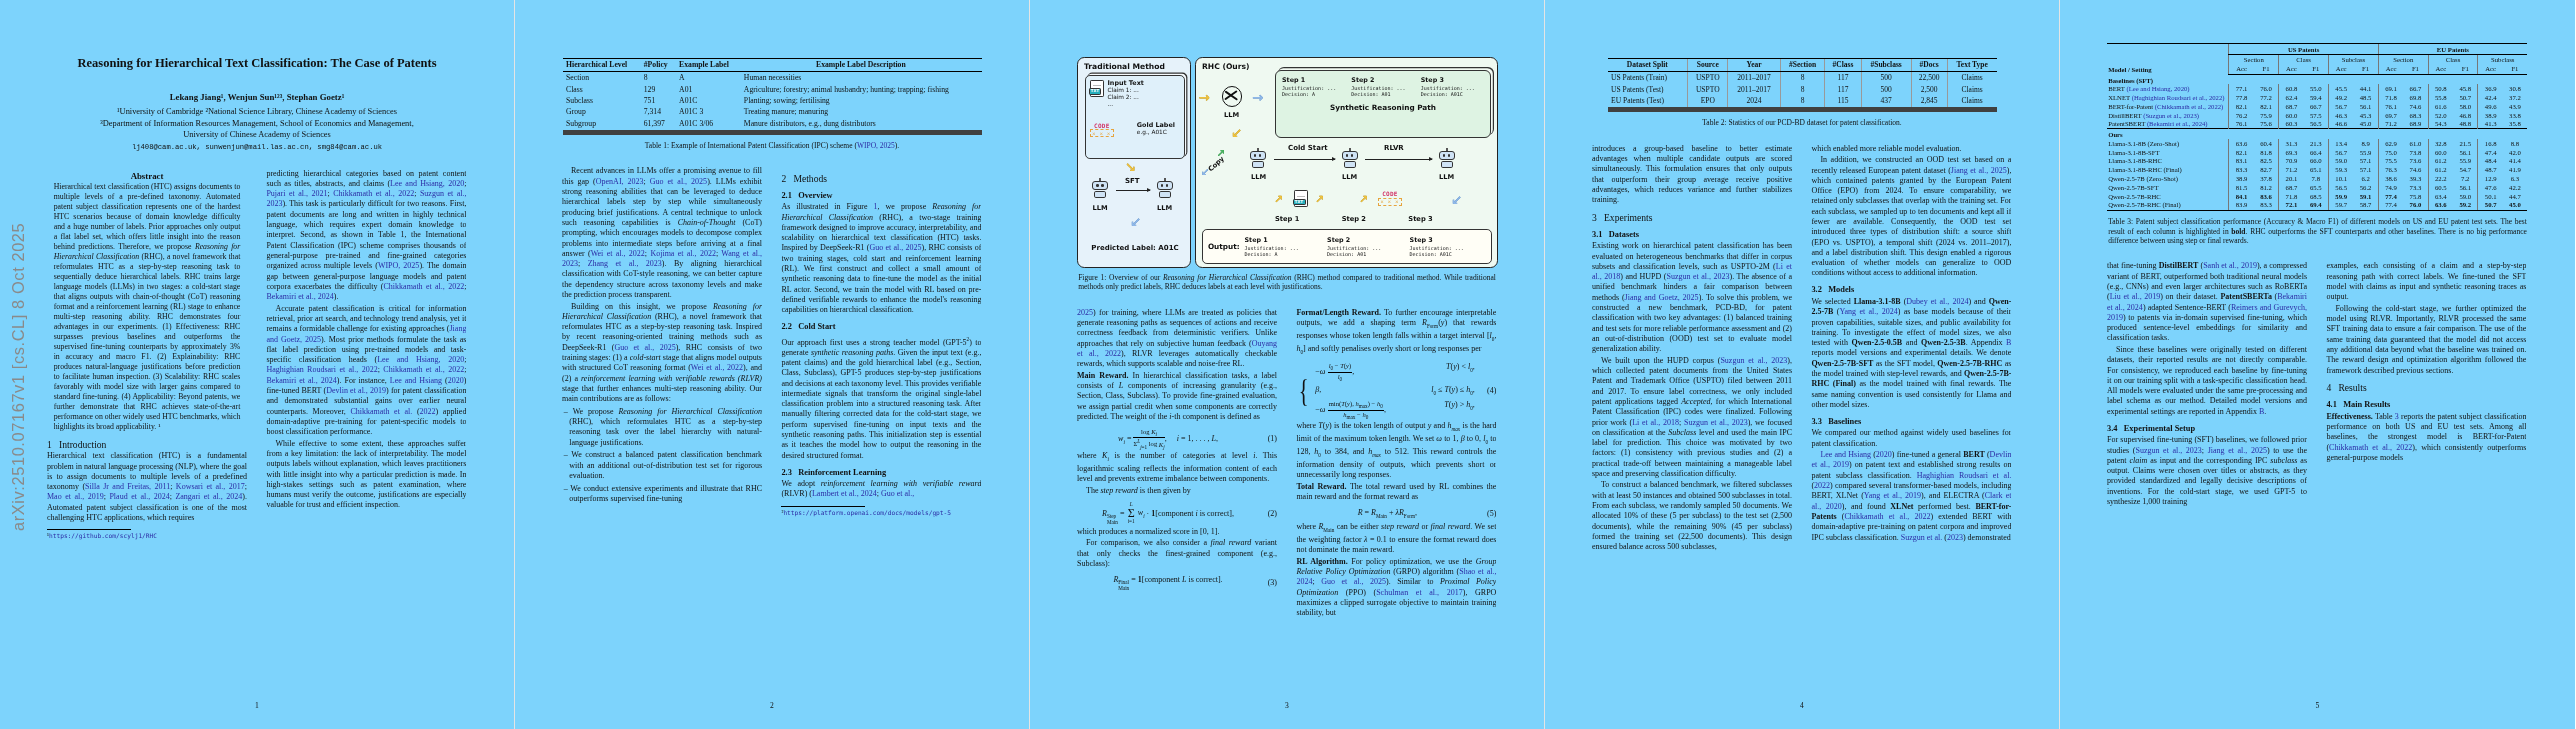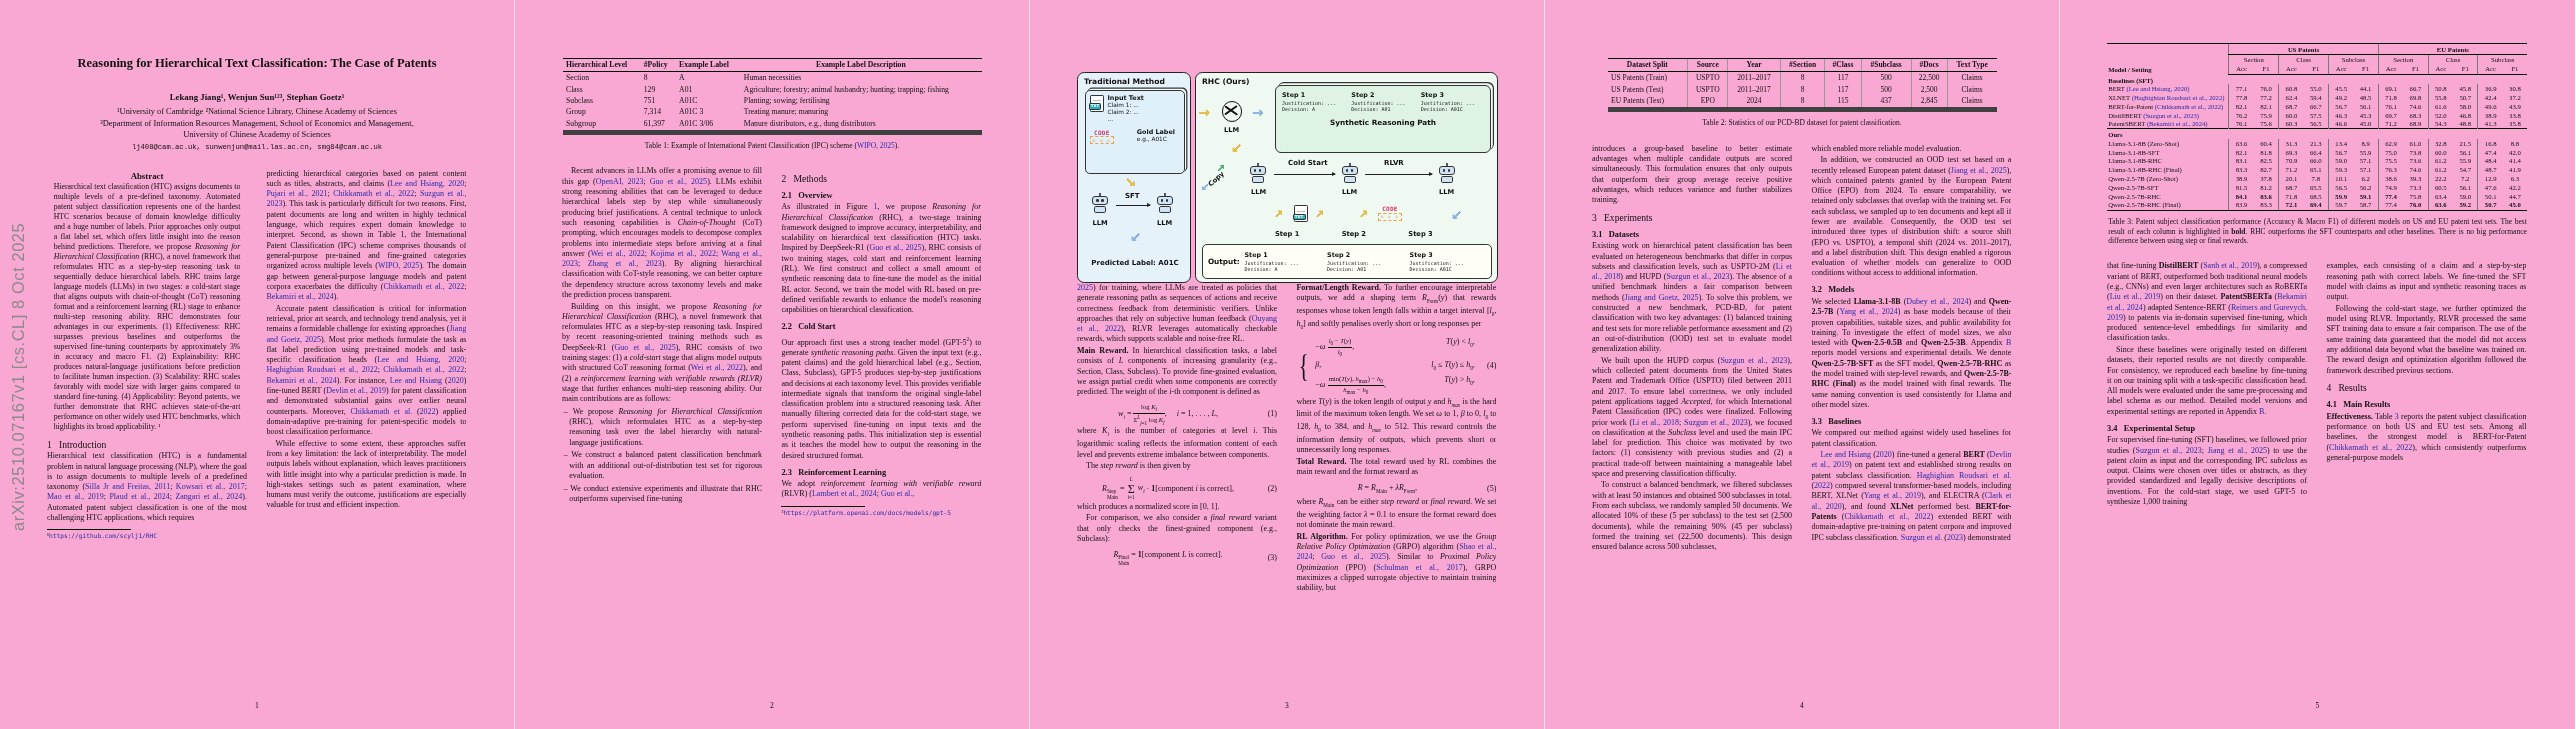--- a/index.html
+++ b/index.html
@@ -1,17 +1,17 @@
 <!DOCTYPE html>
 <html style="font-size:9.7px"><head>
 <meta charset="utf-8">
 <style>
   html,body{margin:0;padding:0;background:#ffffff;}
   .canvas{position:relative;width:2576px;height:729px;background:#fdfdfd;font-family:"Liberation Serif",serif;color:#111;display:flex;}
-  .page{width:515px;height:729px;box-sizing:border-box;padding:0 47px;position:relative;background:#f9a8d4;border-right:0.6px solid #e4e4e4;overflow:hidden;}
+  .page{width:515px;height:729px;box-sizing:border-box;padding:0 47px;position:relative;background:#7dd3fc;border-right:0.6px solid #e4e4e4;overflow:hidden;}
   .page:last-child{border-right:none;}
   
   .arxiv-stamp{position:absolute;left:8.5px;top:103px;height:547px;writing-mode:vertical-rl;transform:rotate(180deg);font-family:"Liberation Sans",sans-serif;font-size:16.4px;color:#8a8a8a;letter-spacing:0.6px;text-align:center;z-index:5;}
   
   .titleblock{margin-top:56px;text-align:center;}
   .ptitle{font-size:12.5px;font-weight:bold;margin-bottom:20.7px;}
   .authors{font-size:8.8px;font-weight:bold;margin-bottom:5.5px;}
   .affil{font-size:8.4px;margin-bottom:2.4px;}
   .emails{font-family:"Liberation Mono",monospace;font-size:7.2px;margin-top:3.6px;color:#111;}
   
@@ -74,21 +74,21 @@
   .t3 thead tr.r3 th{border-bottom:0.6px solid #000;padding-bottom:1.8px;}
   .t3 .vs{border-left:0.5px solid #777;}
   .t3 td:first-child{text-align:left;}
   .t3 .secrow td{font-weight:bold;text-align:left;padding-top:1.8px;}
   .t3 tr.oursrow td{border-top:0.6px solid #000;}
   .t3 tbody tr:last-child td{border-bottom:0.9px solid #000;padding-bottom:1.8px;}
   .pageno{position:absolute;bottom:19.4px;left:0;right:0;text-align:center;font-size:7.6px;}
   
   .figwrap{margin-top:56px;}
   .fig1{position:relative;width:420px;height:211px;font-family:"DejaVu Sans",sans-serif;}
-  .fpanel{position:absolute;top:16px;height:211px;border:1.2px solid #222;border-radius:7.3px;box-sizing:border-box;}
+  .fpanel{position:absolute;top:1px;height:211px;border:1.2px solid #222;border-radius:7.3px;box-sizing:border-box;}
   .fpanel.lp{left:0;width:114px;background:#e6f2fa;}
   .fpanel.rp{left:118px;width:303px;background:#eff9f1;}
   .ftitle{position:absolute;top:3.6px;left:6px;font-size:7.6px;font-weight:bold;color:#111;}
   .fcard{position:absolute;background:#dff0fa;border:1px solid #333;border-radius:4.9px;box-shadow:1.8px -1.8px 0 -0.6px #f6fbfe,2.4px -2.4px 0 0 #333;padding:3.6px;box-sizing:border-box;}
   .frow{display:flex;gap:3.6px;align-items:flex-start;margin-bottom:4.3px;}
   .ftext{font-size:5.8px;line-height:7px;}
   .ftext b{font-size:6.4px;}
   .docicon{position:relative;display:inline-block;width:12px;height:15px;background:#fff;border:0.9px solid #333;border-radius:1.2px;flex:none;background-image:repeating-linear-gradient(#fff 0 1.8px,#bbb 1.8px 2.4px);background-size:70% 60%;background-repeat:no-repeat;background-position:50% 15%;}
   .docicon .tag{position:absolute;bottom:0.6px;left:-2.4px;background:#26aebc;color:#fff;font-size:4px;font-weight:bold;padding:0 1.2px;border:0.6px solid #333;border-radius:1.2px;line-height:4.9px;}
   .codeicon{display:inline-block;text-align:center;flex:none;}
@@ -231,21 +231,21 @@
 
         <div class="fpanel lp">
           <div class="ftitle">Traditional Method</div>
           <div class="fcard" style="left:7.3px;top:17px;width:100px;height:84px;">
             <div class="frow">
               <span class="docicon">
                   <span class="tag">TXT</span>
                 </span>
               <span class="ftext"><b>Input Text</b><br><span>Claim 1: ...</span><br><span>Claim 2: ...</span><br><span>...</span></span>
             </div>
-            <div class="frow" style="margin-top:6px;gap:23px;">
+            <div class="frow" style="margin-top:14px;gap:23px;">
               <span class="codeicon">
                   <span class="codetxt">CODE</span>
                   <span class="codebox">× × ×</span>
                 </span>
               <span class="ftext"><b>Gold Label</b><br><span>e.g., A01C</span></span>
             </div>
           </div>
           <span class="fatar" style="left:47px;top:102px;">↘</span>
           <span class="bot" style="left:13.4px;top:120px;">
               <span class="ant"></span>
@@ -363,20 +363,21 @@
                 </div>
                 <div class="stepcol">
                   <div class="sname">Step 3</div>
                   <div class="sjust">Justification: ...</div>
                   <div class="sdec">Decision: A01C</div>
                 </div>
               </div>
           </div>
         </div>
       </div>
+      <div class="caption">Figure 1: Overview of our <i>Reasoning for Hierarchical Classification</i> (RHC) method compared to traditional method. While traditional methods only predict labels, RHC deduces labels at each level with justifications.</div>
     </div>
     <div class="cols">
       <div class="col">
           <div class="p0"><span class="cite">2025</span>) for training, where LLMs are treated as policies that generate reasoning paths as sequences of actions and receive correctness feedback from deterministic verifiers. Unlike approaches that rely on subjective human feedback (<span class="cite">Ouyang et al., 2022</span>), RLVR leverages automatically checkable rewards, which supports scalable and noise-free RL.</div>
           <div class="p0"><b>Main Reward.</b> In hierarchical classification tasks, a label consists of <i>L</i> components of increasing granularity (e.g., Section, Class, Subclass). To provide fine-grained evaluation, we assign partial credit when some components are correctly predicted. The weight of the <i>i</i>-th component is defined as</div>
           <div class="eq">
             <span class="body"><i>w<sub>i</sub></i> = <span class="frac">
                 <span class="n">log <i>K<sub>i</sub></i></span>
                 <span class="d">Σ<sup><i>L</i></sup><sub><i>j</i>=1</sub> log <i>K<sub>j</sub></i></span>
               </span>, &nbsp;&nbsp;&nbsp;&nbsp;<i>i</i> = 1, . . . , <i>L</i>,</span>

